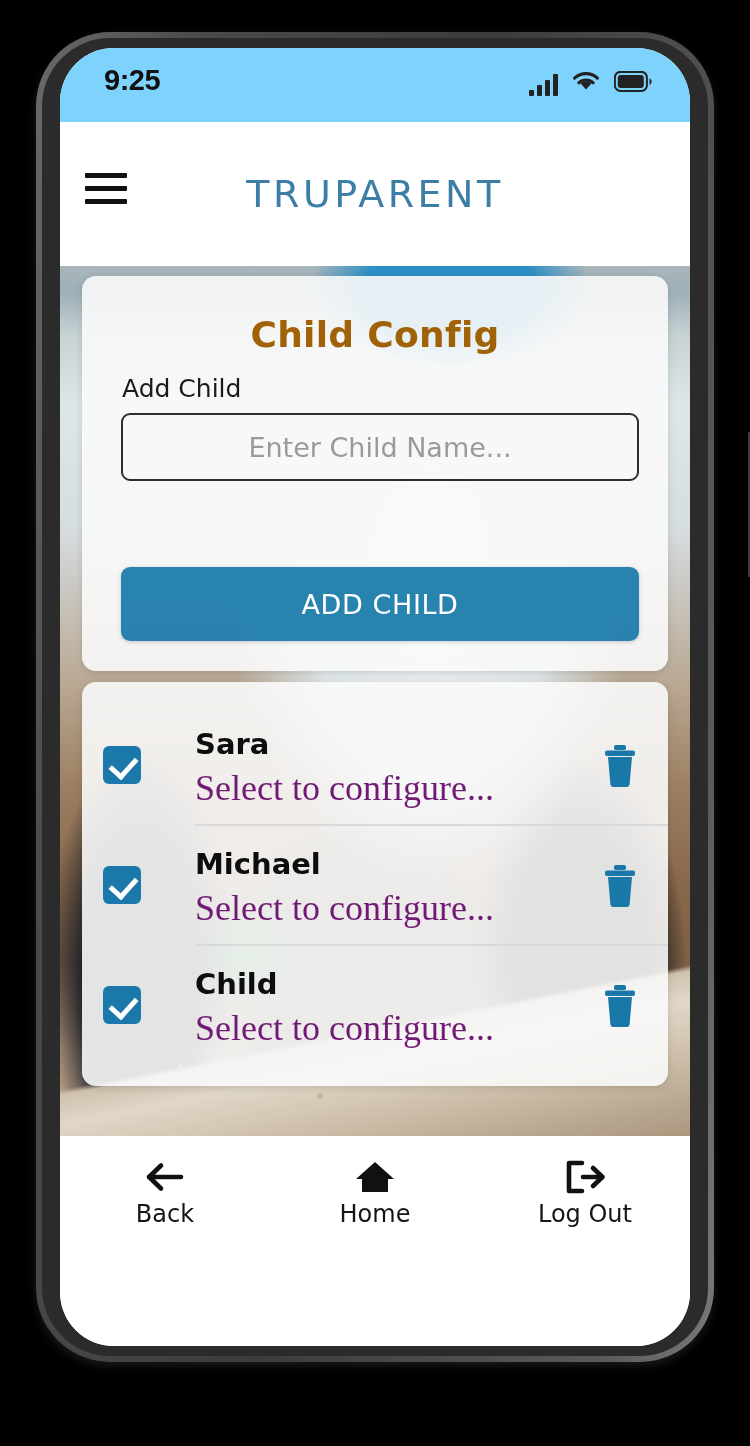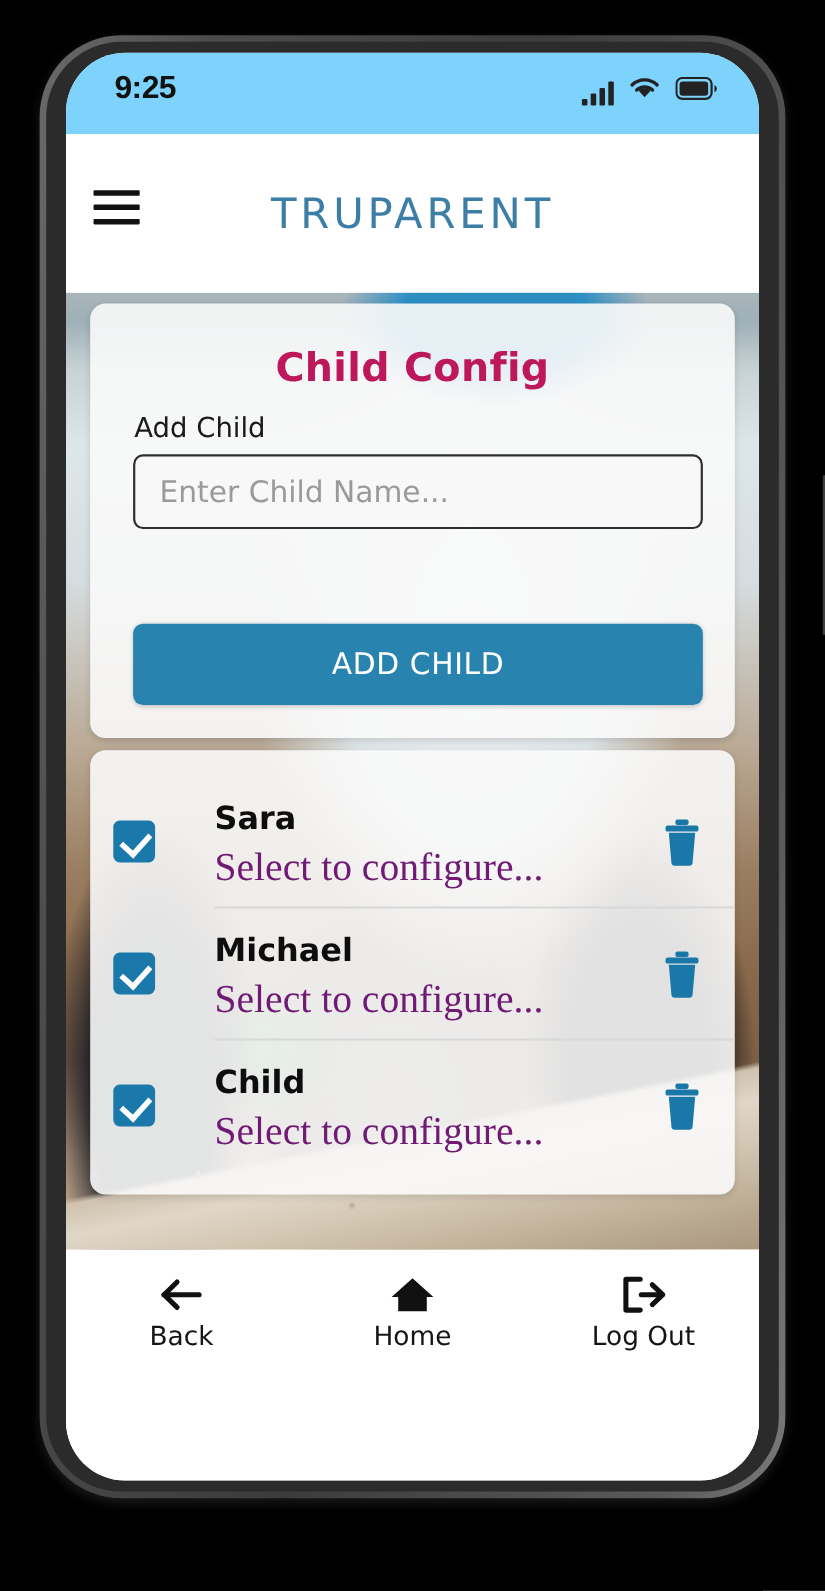--- a/index.html
+++ b/index.html
@@ -131,38 +131,39 @@
     box-shadow: 0 2px 7px rgba(0,0,0,0.13);
     z-index: 4;
   }
   #config-card { top: 228px; height: 395px; }
   #children-card { top: 634px; height: 404px; }
 
   #card-title {
     position: absolute; left: 0; right: 0; top: 38px;
     text-align: center;
     font-family: "DejaVu Sans", sans-serif;
-    font-size: 36px; font-weight: 700; color: #be185d;
+    font-size: 36px; font-weight: 700; color: #a16207;
     letter-spacing: 0.3px;
   }
   #add-child-label {
     position: absolute; left: 40px; top: 98px;
     font-family: "DejaVu Sans", sans-serif;
     font-size: 25px; color: #1a1a1a;
   }
   #child-name-input {
     position: absolute; left: 39px; top: 137px;
     width: 518px; height: 68px;
     border: 2px solid #2e2e2e;
     border-radius: 9px;
     background: rgba(248,248,248,0.72);
     font-family: "DejaVu Sans", sans-serif;
     font-size: 27px; color: #333;
     padding: 0 22px;
     outline: none;
+    text-align: center;
   }
   #child-name-input::placeholder { color: #9a9a9a; }
 
   #add-child-button {
     position: absolute; left: 39px; top: 291px;
     width: 518px; height: 74px;
     background: rgba(23,120,168,0.92);
     border: none; border-radius: 9px;
     color: #fff;
     font-family: "DejaVu Sans", sans-serif;

